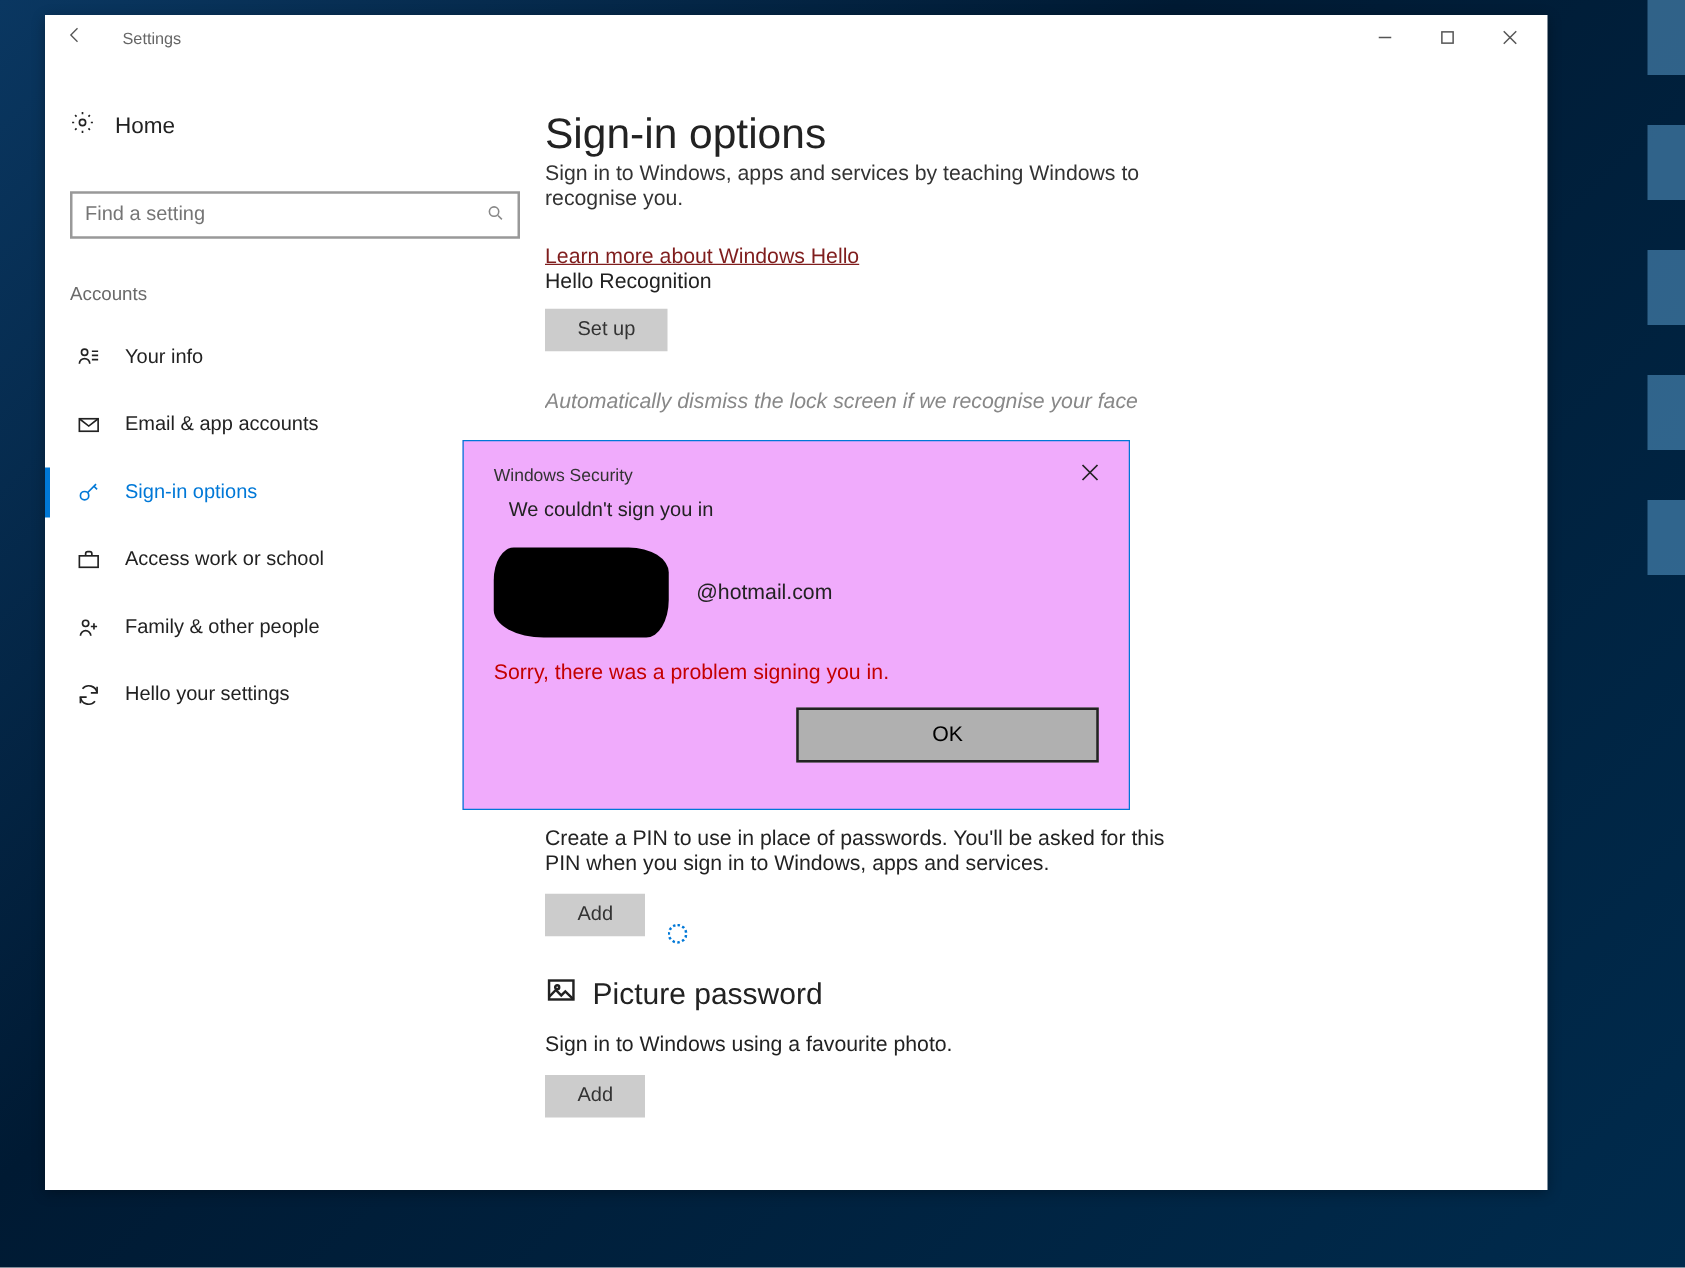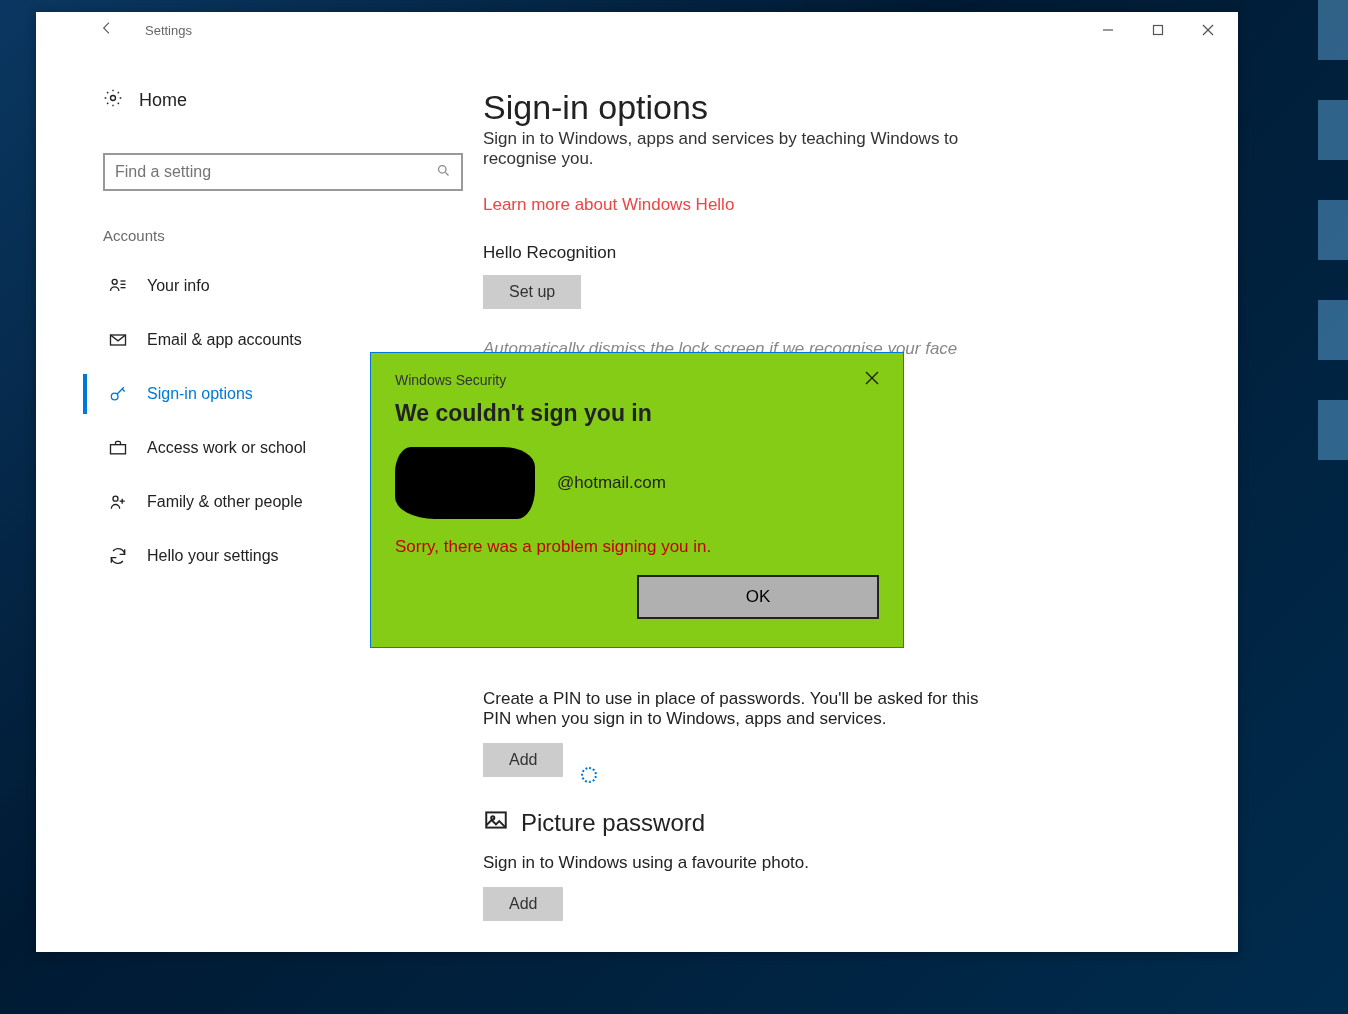--- a/index.html
+++ b/index.html
@@ -26,21 +26,20 @@
   .settings-window {
     position: absolute;
     left: 36px;
     top: 12px;
     width: 1202px;
     height: 940px;
     background: #ffffff;
     display: flex;
     flex-direction: column;
     box-shadow: 0 2px 10px rgba(0,0,0,0.3);
-    padding-left: 47px;
   }
   .titlebar {
     height: 36px;
     display: flex;
     align-items: center;
     padding: 0 0 0 16px;
     color: #444;
     font-size: 13px;
   }
   .titlebar .back-arrow {
@@ -154,25 +153,25 @@
     color: #222;
     margin-bottom: 2px;
   }
   .intro {
     font-size: 17px;
     color: #333;
     max-width: 520px;
     margin-bottom: 26px;
   }
   .link {
-    color: #ef4444;
+    color: #7f1d1d;
     font-size: 17px;
     cursor: pointer;
     display: inline-block;
-    margin-bottom: 28px;
+    text-decoration: underline;
   }
   .sub-label {
     font-size: 17px;
     color: #222;
     margin-bottom: 12px;
   }
   .gray-btn {
     background: #cccccc;
     border: none;
     padding: 8px 26px;
@@ -217,44 +216,45 @@
     font-style: italic;
   }
 
   
   .dialog {
     position: absolute;
     left: 370px;
     top: 352px;
     width: 534px;
     height: 296px;
-    background: #84cc16;
+    background: #f0abfc;
     border: 1px solid #0078d7;
     padding: 16px 24px 20px 24px;
     display: flex;
     flex-direction: column;
   }
   .dialog-titlerow {
     display: flex;
     justify-content: space-between;
     align-items: center;
     font-size: 14px;
     color: #333;
     margin-bottom: 10px;
   }
   .dialog-close {
     font-size: 18px;
     cursor: pointer;
     color: #222;
   }
   .dialog-heading {
-    font-size: 23px;
-    font-weight: 700;
+    font-size: 16px;
+    font-weight: 400;
     color: #222;
     margin-bottom: 20px;
+    margin-left: 12px;
   }
   .dialog-user {
     display: flex;
     align-items: center;
     gap: 22px;
     margin-bottom: 18px;
   }
   .redacted {
     width: 140px;
     height: 72px;

